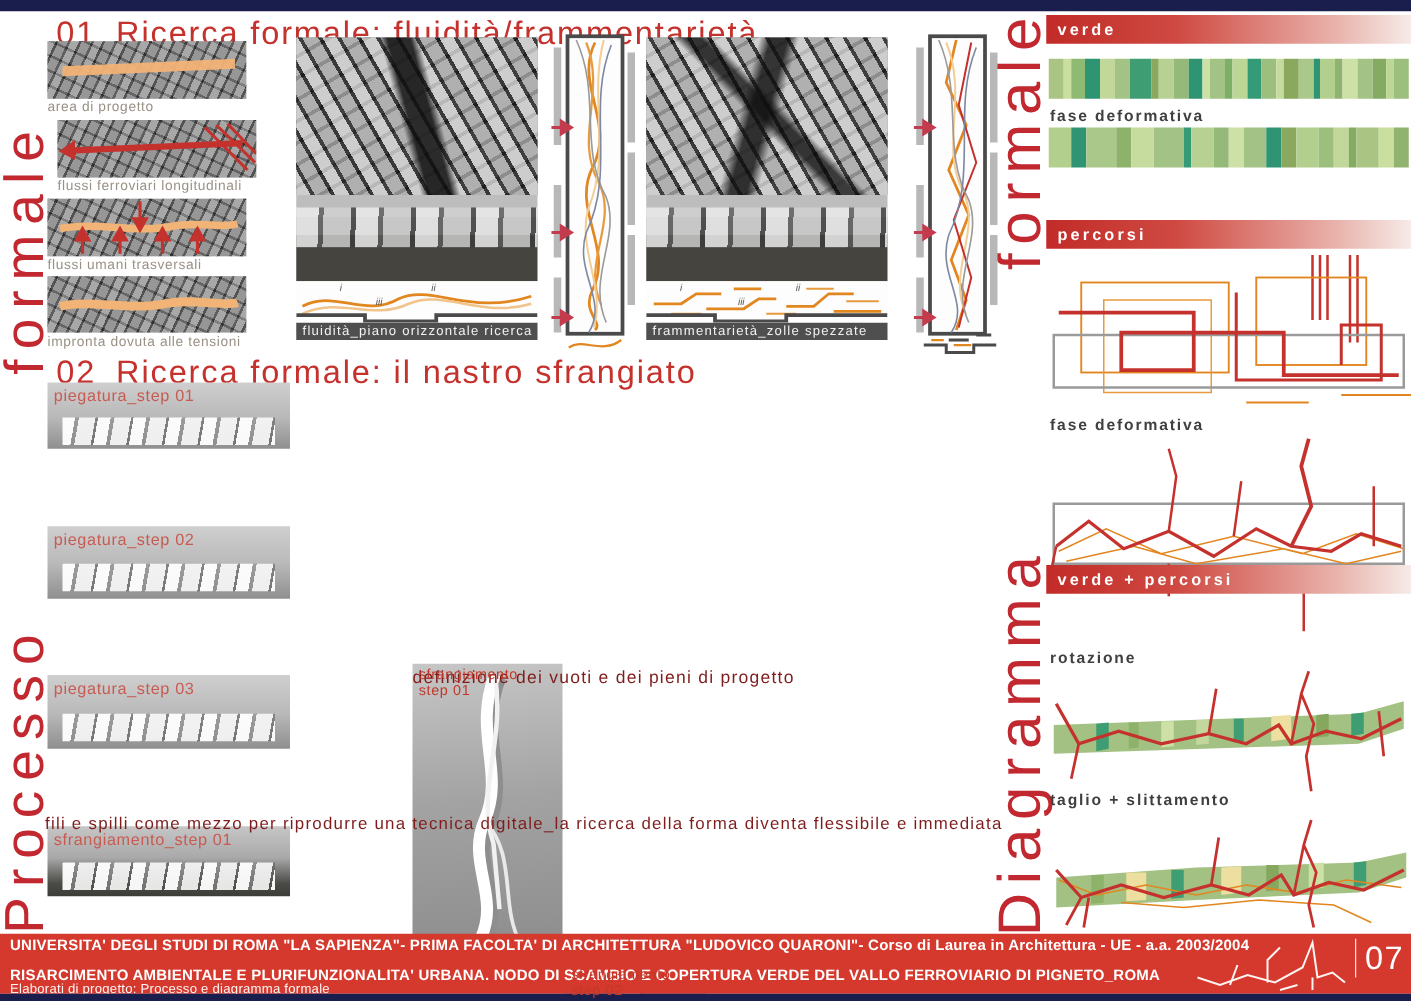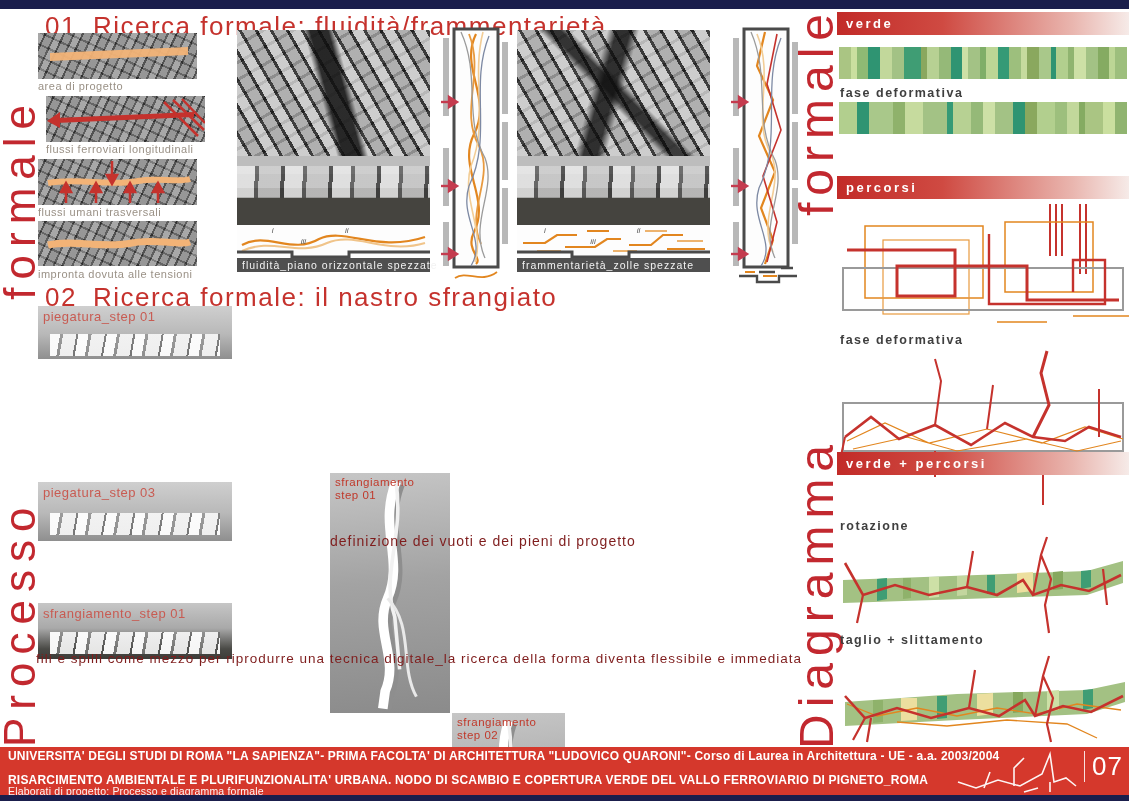--- a/index.html
+++ b/index.html
@@ -134,21 +134,21 @@
     <div class="wave-zone" style="position:relative;height:33px;">
       <svg width="193" height="33" viewBox="0 0 193 33">
         <path d="M5,20 C30,6 55,30 82,14 C108,2 140,28 188,12" stroke="#e2861f" stroke-width="2.2" fill="none"></path>
         <path d="M5,26 C35,12 60,32 90,18 C118,6 148,30 188,18" stroke="#f0c48a" stroke-width="2" fill="none"></path>
         <path d="M0,27 H55 V32 H112 V27 H193" stroke="#4a4a4a" stroke-width="3" fill="none"></path>
       </svg>
       <span class="wm" style="left:18%;">i</span>
       <span class="wm" style="left:56%;">ii</span>
       <span class="wm" style="left:33%;top:12px;">iii</span>
     </div>
-    <div class="cap-bar" style="height:14px;">fluidità_piano orizzontale spezzate</div>
+    <div class="cap-bar" style="height:14px;">fluidità_piano orizzontale ricerca</div>
   </div>
 
   <svg class="abs" style="left:441px;top:26px;" width="70" height="262" viewBox="0 0 70 262">
     <g fill="#b8b8b8">
       <rect x="2" y="12" width="6" height="78"></rect>
         <rect x="2" y="122" width="6" height="58"></rect>
         <rect x="2" y="196" width="6" height="44"></rect>
       <rect x="61" y="16" width="6" height="72"></rect>
         <rect x="61" y="96" width="6" height="58"></rect>
         <rect x="61" y="162" width="6" height="56"></rect>
@@ -210,20 +210,23 @@
         <polygon points="16,228 8,223 8,233"></polygon>
     </g>
     <path d="M8,250 H26 V256 H48 V250 H66 M28,246 H44 M50,242 H62" stroke="#4a4a4a" stroke-width="2.4" fill="none"></path>
     <path d="M14,246 H24 M32,250 H46" stroke="#e2861f" stroke-width="1.8" fill="none"></path>
   </svg>
 
   <div class="abs h-red" style="left:45px;top:282px;">02_Ricerca formale: il nastro sfrangiato</div>
 
   <div class="abs fold cell" style="left:38px;top:306px;width:194px;height:53px;">
     <div class="photo-label">piegatura_step 01</div>
+  </div>
+  <div class="abs fold cell" style="left:38px;top:368px;width:194px;height:58px;">
+    <div class="photo-label">piegatura_step 02</div>
   </div>
   <div class="abs fold cell" style="left:38px;top:429px;width:194px;height:59px;">
     <div class="photo-label">piegatura_step 03</div>
   </div>
   <div class="abs fold dk cell" style="left:38px;top:491px;width:194px;height:56px;">
     <div class="photo-label">sfrangiamento_step 01</div>
   </div>
 
   <div class="abs tall cell" style="left:330px;top:305px;width:120px;height:240px;">
     <div class="photo-label">sfrangiamento step 01</div>

